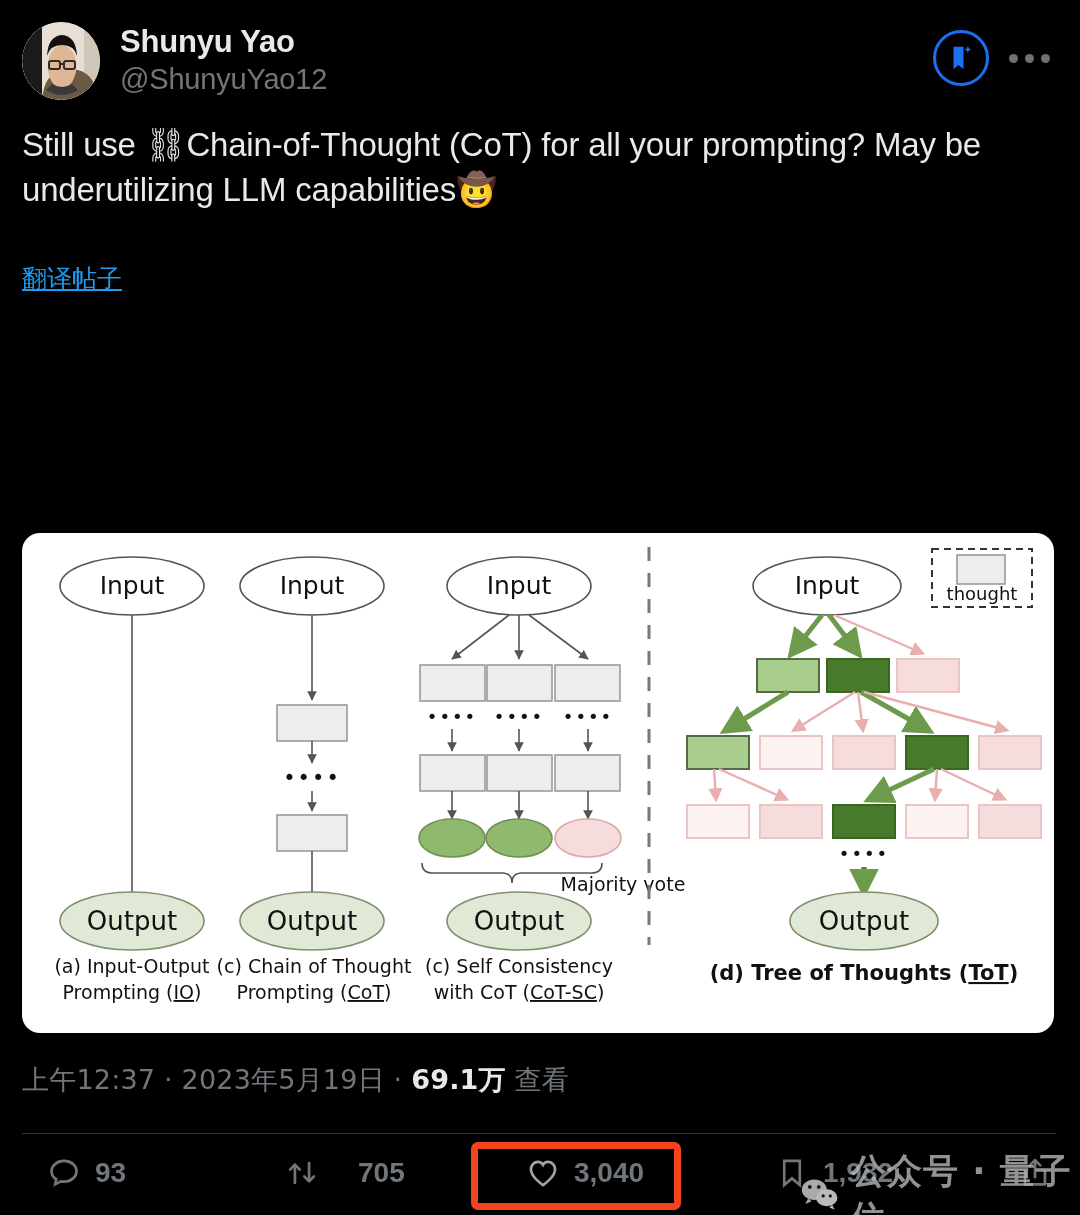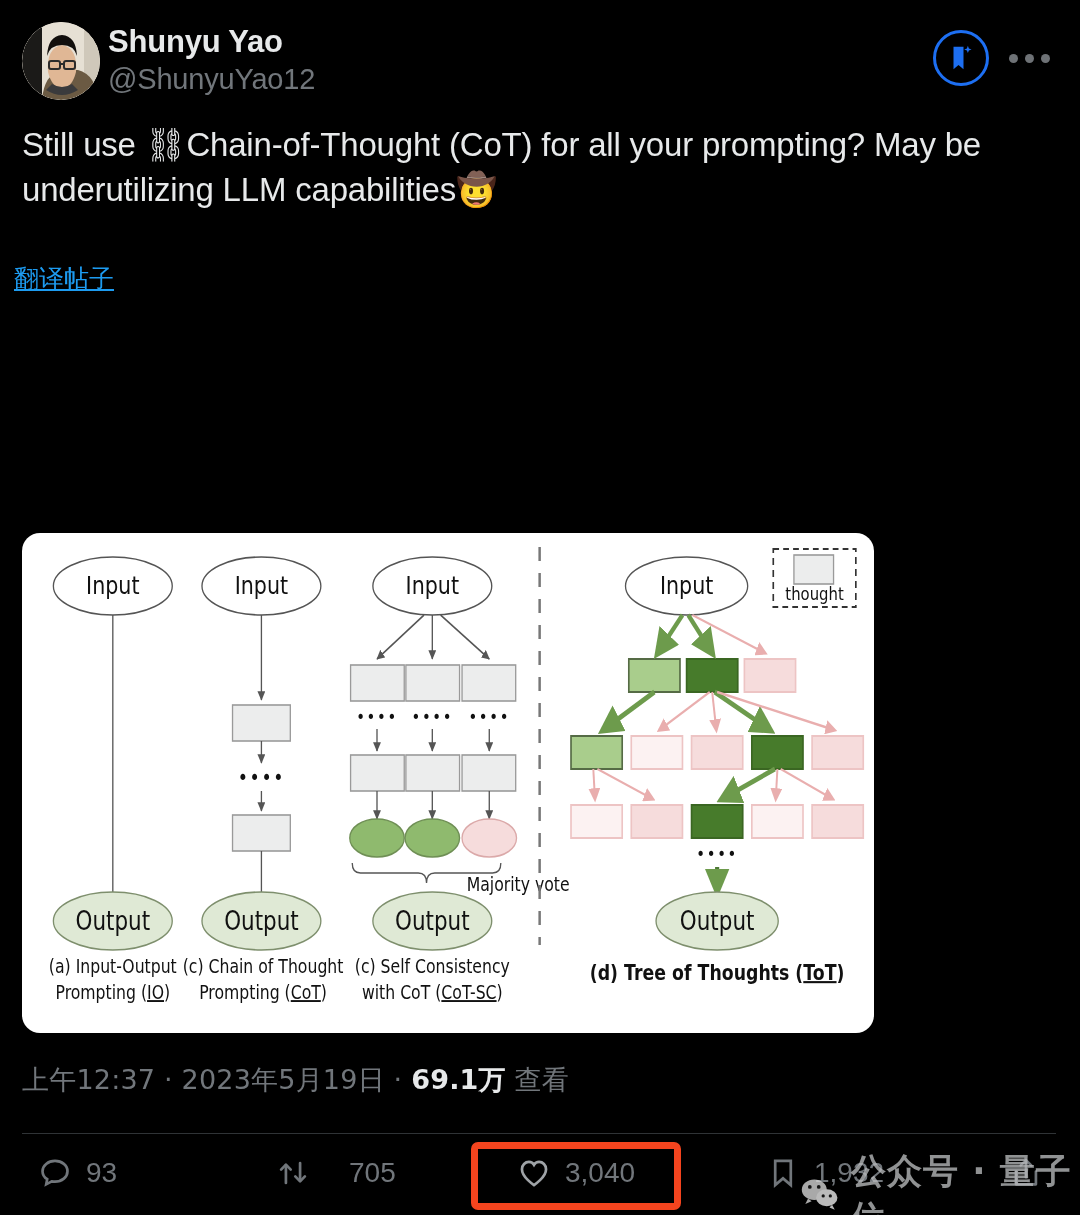--- a/index.html
+++ b/index.html
@@ -12,21 +12,21 @@
   .tweet { position:relative; width:1080px; height:1215px; background:#000; }
 
   
   .header { display:flex; align-items:flex-start; padding:22px 22px 0 22px; }
   .avatar {
     width:78px; height:78px; border-radius:50%;
     flex:0 0 78px; overflow:hidden; position:relative;
     background:#d8d2c6;
   }
   .avatar svg { display:block; width:78px; height:78px; }
-  .name-block { margin-left:8px; padding-top:2px; flex:1 1 auto; }
+  .name-block { margin-left:20px; padding-top:2px; flex:1 1 auto; }
   .display-name {
     color:#e7e9ea; font-size:31px; font-weight:bold;
     line-height:36px; letter-spacing:-.2px;
   }
   .handle {
     color:#71767b; font-size:29px; line-height:38px; letter-spacing:-.2px;
   }
   .header-actions { display:flex; align-items:center; gap:14px; padding-top:8px; }
   .follow-circle {
     width:56px; height:56px; border-radius:50%;
@@ -44,49 +44,49 @@
     letter-spacing:-.2px;
     white-space:pre-wrap;
   }
   .para-gap { height:45px; }
   .link {
     color:#1d9bf0; font-size:33px; line-height:45px;
     padding:4px 22px 0 22px; display:block; letter-spacing:-.2px;
   }
   .translate {
     color:#1d9bf0; font-size:25px; line-height:34px;
-    padding:4px 22px 0 14px; display:block;
+    padding:4px 22px 0 22px; display:block;
   }
 
   
   .card {
     position:absolute; left:22px; top:533px;
-    width:852px; height:500px;
+    width:1032px; height:500px;
     background:#fff; border-radius:18px; overflow:hidden;
   }
   .fig { position:absolute; inset:0; }
   .fig svg { display:block; width:100%; height:100%; }
 
   
   .meta {
     position:absolute; left:22px; top:1062px;
     font-size:27px; color:#71767b; letter-spacing:.2px;
     font-family:"DejaVu Sans","Liberation Sans",sans-serif;
   }
   .meta b { color:#e7e9ea; font-weight:bold; }
 
   .divider {
     position:absolute; left:22px; top:1133px; width:1034px; height:1px;
     background:#2f3336;
   }
 
   
   .actions {
-    position:absolute; left:4px; top:1140px; width:1068px; height:75px;
-    display:flex; align-items:center;
+    position:absolute; left:13px; top:1140px; width:1068px; height:75px;
+    display:flex; align-items:center;font-weight:bold;
   }
   .act { display:flex; align-items:center; gap:14px; color:#71767b; font-size:28px; }
   .act-reply  { position:absolute; left:34px;  top:16px; }
   .act-retweet{ position:absolute; left:272px; top:16px;gap:39px; }
   .act-like   { position:absolute; left:513px; top:16px; }
   .act-book   { position:absolute; left:762px; top:16px; }
   .act-share  { position:absolute; left:1005px;top:16px; }
   .act svg { display:block; }
 
   .like-highlight {

